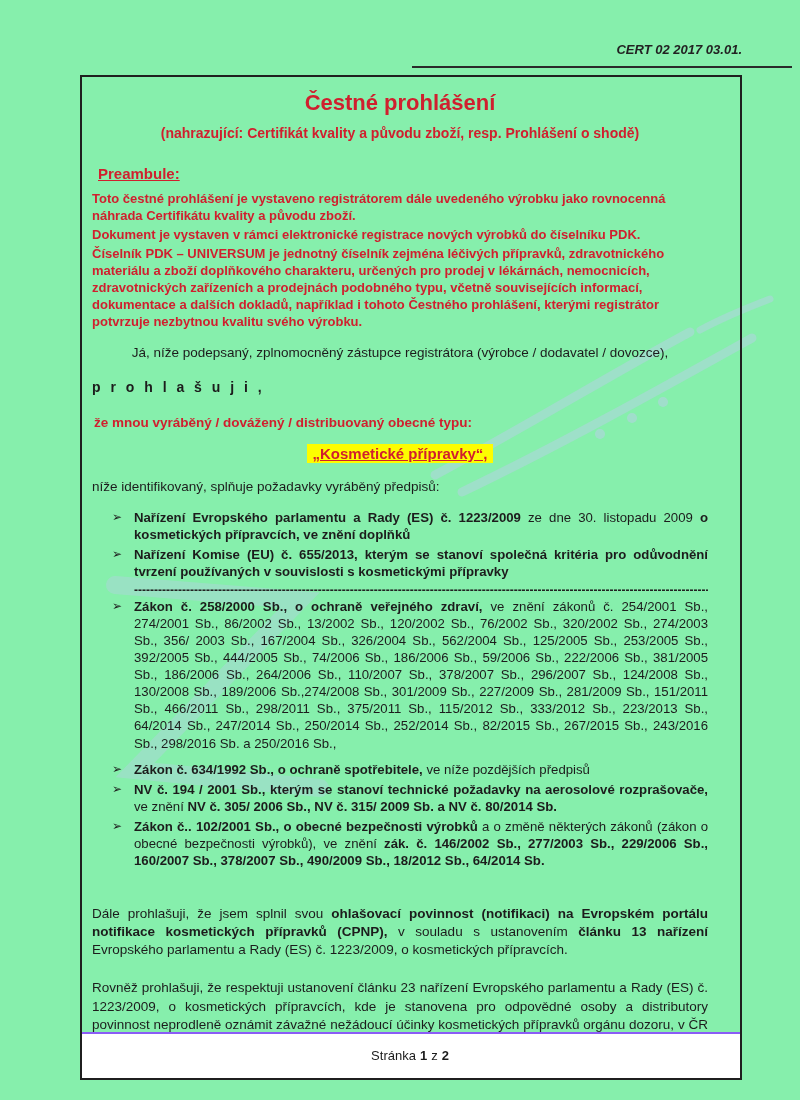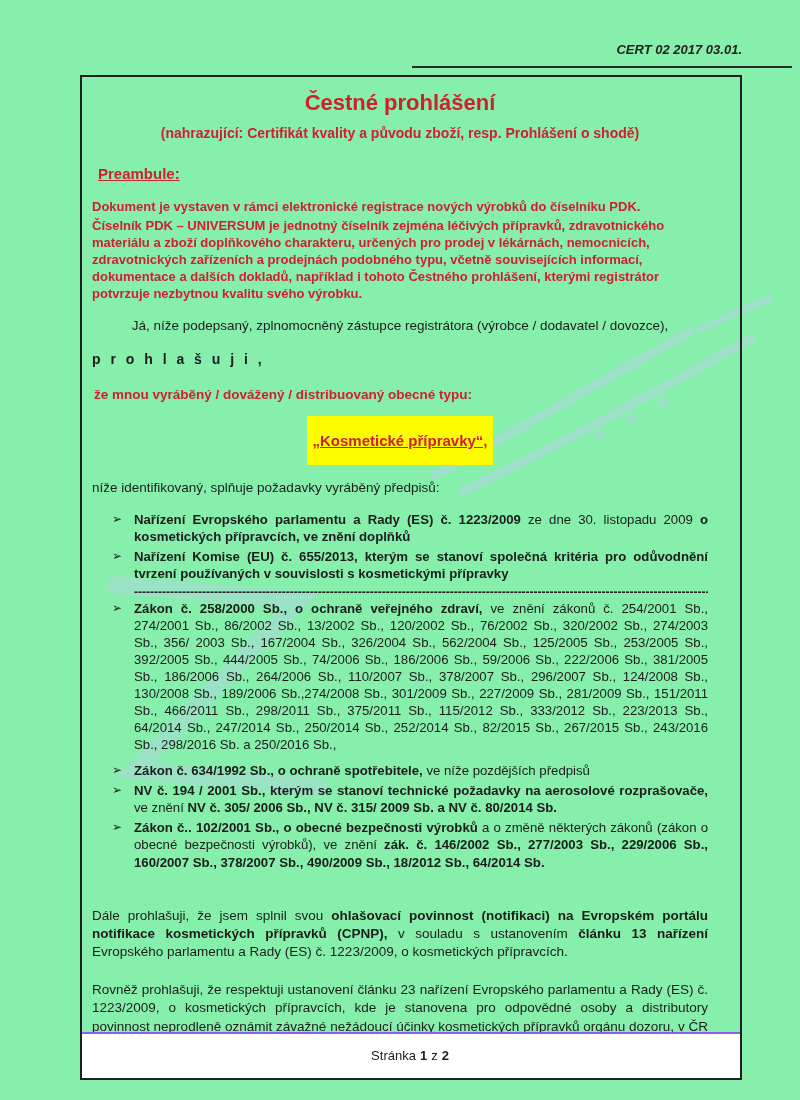--- a/index.html
+++ b/index.html
@@ -38,21 +38,21 @@
     text-align: center;
     color: var(--accent-red, #d01f2e);
     font-size: 22px; font-weight: bold;
   }
   .subtitle {
     margin-top: 6px; text-align: center;
     color: var(--accent-red, #d01f2e);
     font-size: 14px; font-weight: bold;
   }
   .pre-heading {
-    margin: 22px 0 16px 6px;
+    margin: 22px 0 8px 6px;
     color: var(--accent-red, #d01f2e);
     font-size: 15px; font-weight: bold;
     text-decoration: underline;
   }
   p { margin: 0; }
   .red-p {
     color: var(--accent-red, #d01f2e);
     font-weight: bold; font-size: 13px;
   }
   .red-p.first { margin-top: 8px; }
@@ -69,21 +69,21 @@
     color: var(--accent-red, #d01f2e);
     font-weight: bold; font-size: 13.5px;
   }
   .product-line { margin-top: 12px; text-align: center; }
   .product-type {
     display: inline-block;
     background: var(--highlight-yellow, #fdfd00);
     color: var(--accent-red, #d01f2e);
     font-weight: bold; font-size: 15px;
     text-decoration: underline;
-    padding: 15px 5px;
+    padding: 0 5px;
   }
   .req-lead { margin-top: 14px; font-size: 13.5px; }
 
   .reg-list { margin: 14px 0 0 20px; }
   .reg-item { display: flex; margin-bottom: 3px; }
   .reg-item.gap-before { margin-top: 9px; }
   .bullet { flex: 0 0 22px; width: 22px; font-size: 12px; line-height: 17px; }
   .li-text { flex: 1; text-align: justify; font-size: 13.2px; line-height: 1.29; }
   .sep-line {
     margin: 0 0 3px 22px;
@@ -127,20 +127,21 @@
 
   <div class="doc-ref">CERT 02 2017 03.01.</div>
   <div class="ref-underline"></div>
 
   <div class="frame">
 
     <h1 class="title">Čestné prohlášení</h1>
     <div class="subtitle">(nahrazující: Certifikát kvality a původu zboží, resp. Prohlášení o shodě)</div>
 
     <div class="pre-heading">Preambule:</div>
+    <p class="red-p first">Toto čestné prohlášení je vystaveno registrátorem dále uvedeného výrobku jako rovnocenná náhrada Certifikátu kvality a původu zboží.</p>
     <p class="red-p">Dokument je vystaven v rámci elektronické registrace nových výrobků do číselníku PDK.</p>
     <p class="red-p">Číselník PDK – UNIVERSUM je jednotný číselník zejména léčivých přípravků, zdravotnického materiálu a zboží doplňkového charakteru, určených pro prodej v lékárnách, nemocnicích, zdravotnických zařízeních a prodejnách podobného typu, včetně souvisejících informací, dokumentace a dalších dokladů, například i tohoto Čestného prohlášení, kterými registrátor potvrzuje nezbytnou kvalitu svého výrobku.</p>
 
     <p class="intro">Já, níže podepsaný, zplnomocněný zástupce registrátora (výrobce / dodavatel / dovozce),</p>
     <p class="verb">p r o h l a š u j i ,</p>
     <p class="product-lead">že mnou vyráběný / dovážený / distribuovaný obecné typu:</p>
     <p class="product-line"><span class="product-type">„Kosmetické přípravky“,</span></p>
     <p class="req-lead">níže identifikovaný, splňuje požadavky vyráběný předpisů:</p>
 
     <div class="reg-list">

